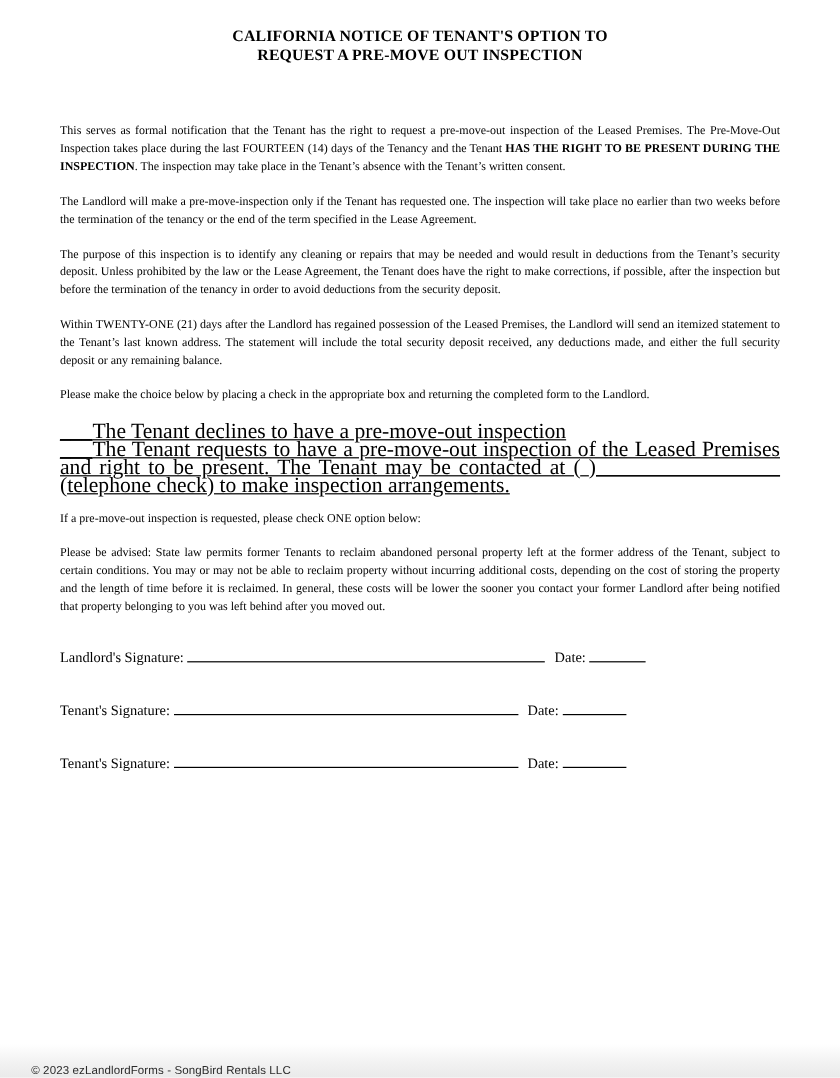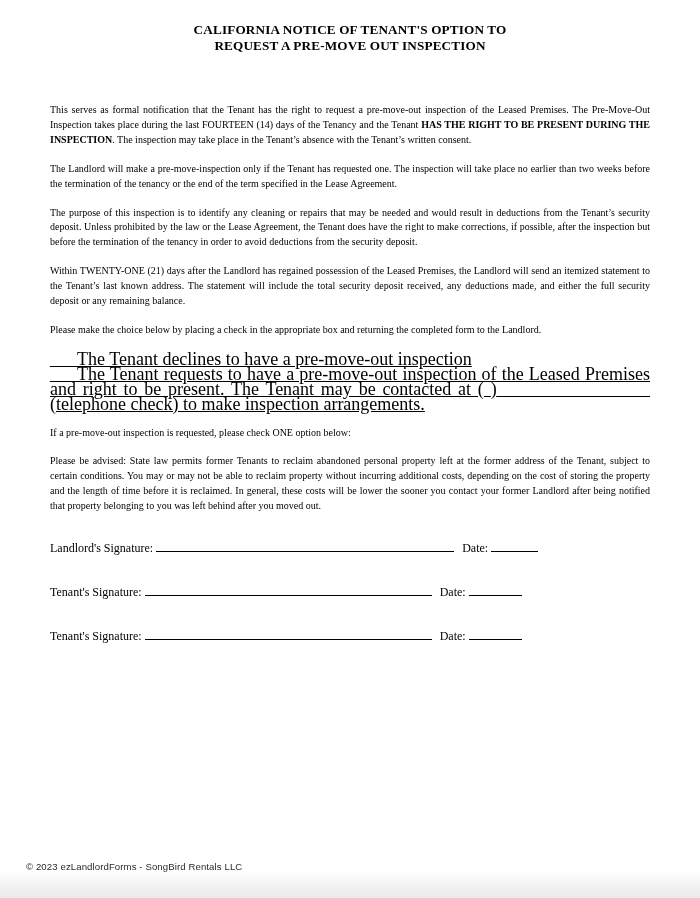--- a/index.html
+++ b/index.html
@@ -92,21 +92,21 @@
     position: absolute;
     left: 0;
     bottom: 0;
     width: 700px;
     height: 28px;
     background: linear-gradient(to bottom, #ffffff 0%, #f2f2f2 55%, #eaeaea 100%);
   }
   .footer-text {
     position: absolute;
     left: 26px;
-    bottom: 26px;
+    bottom: 0;
     font-family: "Liberation Sans", "DejaVu Sans", sans-serif;
     font-size: 9.6px;
     color: #2b2b2b;
     letter-spacing: 0.1px;
     white-space: nowrap;
   }
 </style>
 </head>
 <body>
 

